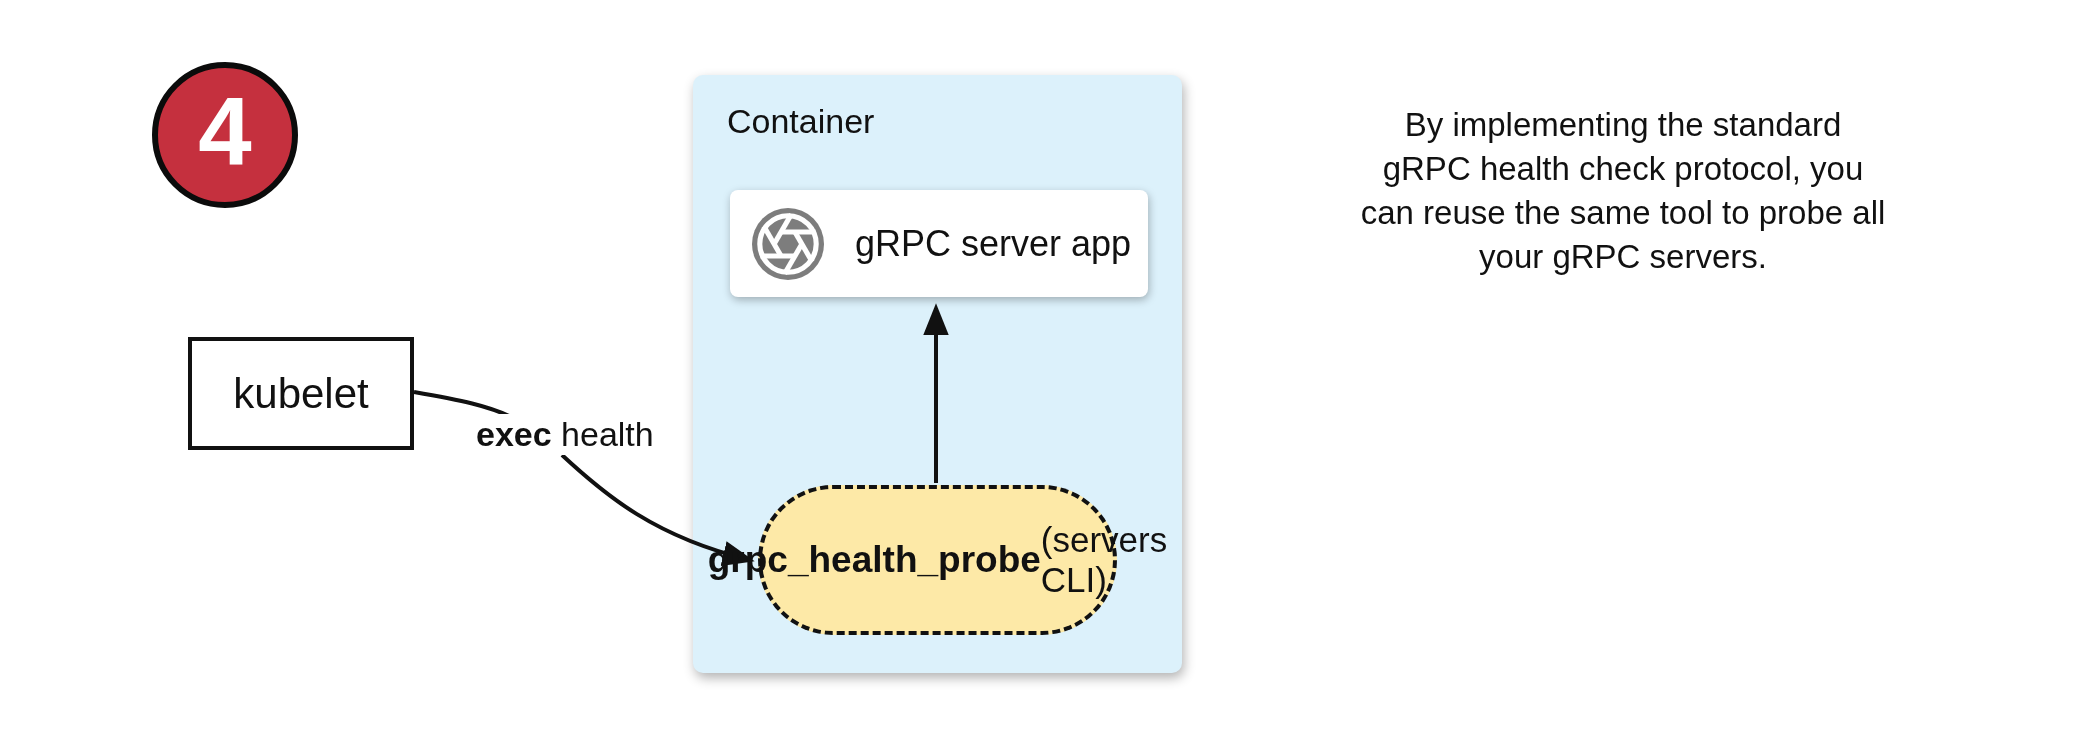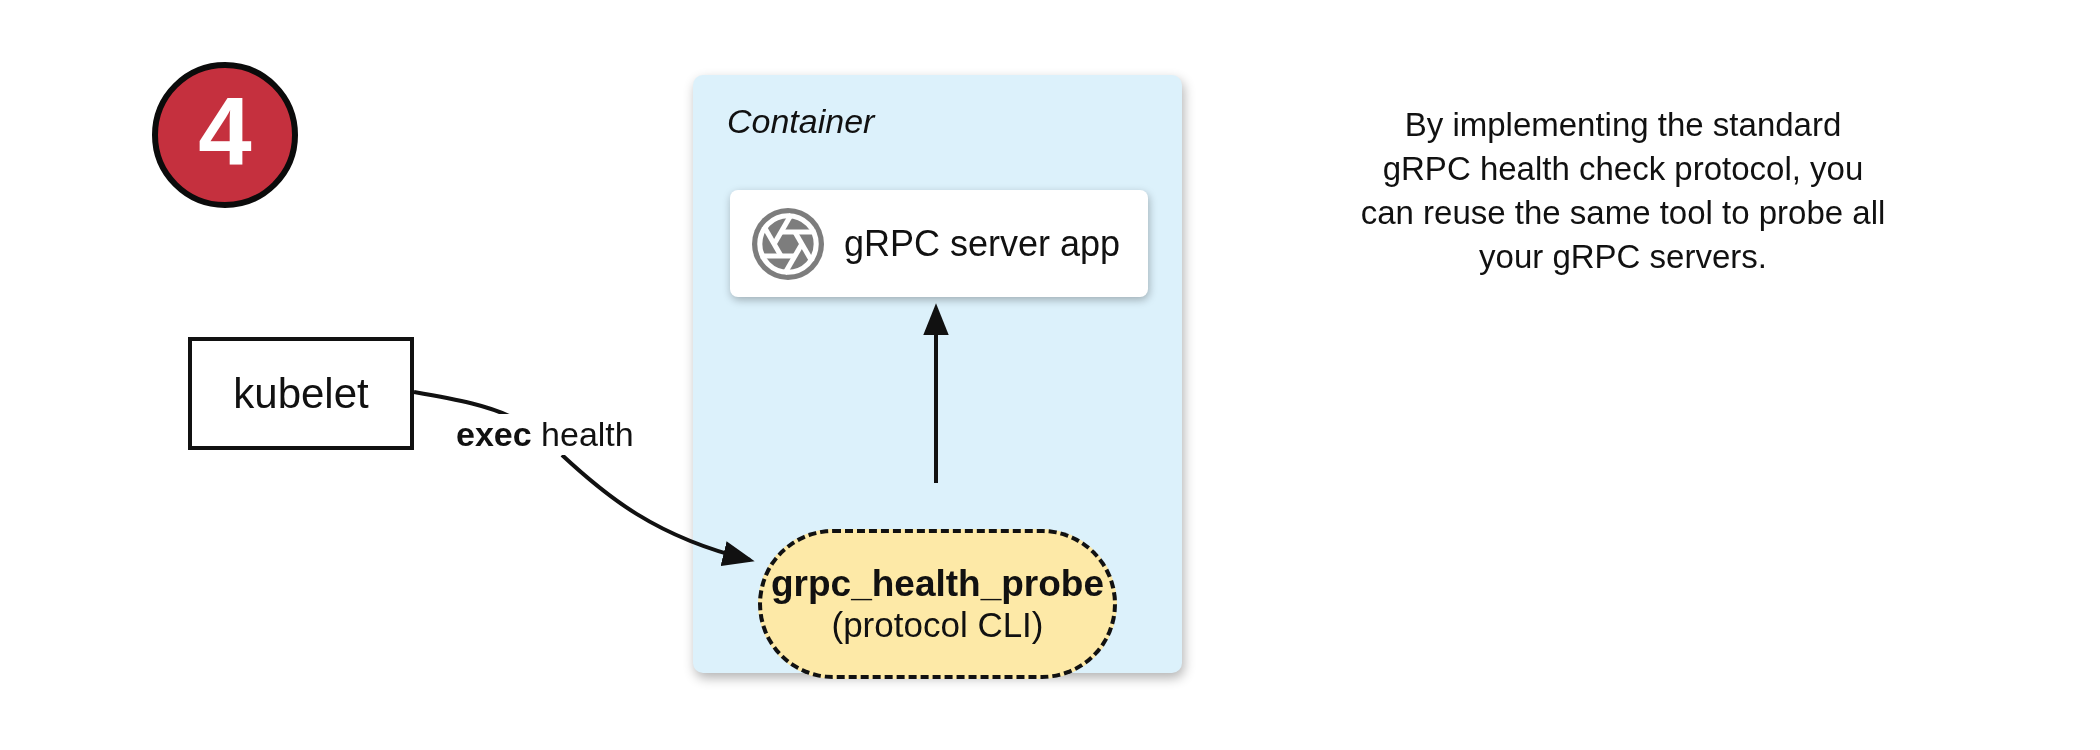--- a/index.html
+++ b/index.html
@@ -44,64 +44,63 @@
     font-size:42px;z-index:3;
   }
 
   
   .exec-label{
     left:452px;top:414px;
     font-size:34px;line-height:1.2;
     background:#ffffff;padding:0 4px;
     z-index:3;white-space:nowrap;
   }
-  .exec-label b{font-weight:700;}
+  .exec-label b{font-weight:700;margin-left:20px;}
 
   
   .container-box{
     left:693px;top:75px;width:489px;height:598px;
     background:var(--container-blue);
     border-radius:10px;
     box-shadow:2px 5px 12px rgba(0,0,0,0.30);
     z-index:1;
   }
   .container-title{
-    left:727px;top:102px;font-size:34px;z-index:3;font-style:italic;
+    left:727px;top:102px;font-size:34px;z-index:3;
   }
 
   
   .server-box{
     left:730px;top:190px;width:418px;height:107px;
     background:#ffffff;border-radius:8px;
     box-shadow:1px 3px 8px rgba(0,0,0,0.28);
     display:flex;align-items:center;
-    padding-left:22px;gap:20px;
+    padding-left:22px;gap:31px;
     z-index:3;
   }
   .server-box .label{font-size:36px;}
   .aperture{width:72px;height:72px;flex:0 0 72px;}
 
   
   .health-label{
     left:776px;top:368px;width:320px;
     background:var(--container-blue);
     font-size:33px;line-height:43px;text-align:center;
     white-space:pre-line;
     z-index:3;
   }
 
   
   .pill{
     left:758px;top:485px;width:359px;height:150px;
     background:var(--pill-yellow);
     border:4px dashed var(--ink);
     border-radius:80px;
-    display:flex;flex-direction:column;align-items:center;justify-content:center;
+    display:flex;flex-direction:row;align-items:center;justify-content:center;
     z-index:3;
-    margin-top:44px;
   }
   .pill .name{font-size:37px;font-weight:700;line-height:1.15;}
   .pill .sub{font-size:35px;line-height:1.15;}
 
   
   .note{
     left:1323px;top:103px;width:600px;
     font-size:33px;line-height:44px;
     white-space:pre-line;
     z-index:3;
@@ -152,21 +151,21 @@
         <line x1="14.31" y1="16" x2="2.83" y2="16"></line>
         <line x1="16.62" y1="12" x2="10.88" y2="21.94"></line>
       </g>
     </svg>
     <span class="label">gRPC server app</span>
   </div>
 
 
   <div class="abs pill">
     <div class="name">grpc_health_probe</div>
-    <div class="sub">(protocol CLI)</div>
+    <div class="sub">(servers CLI)</div>
   </div>
 
   <div class="abs note">By implementing the standard
 gRPC health check protocol, you
 can reuse the same tool to probe all
 your gRPC servers.</div>
 
 </div>
 
 </body></html>

